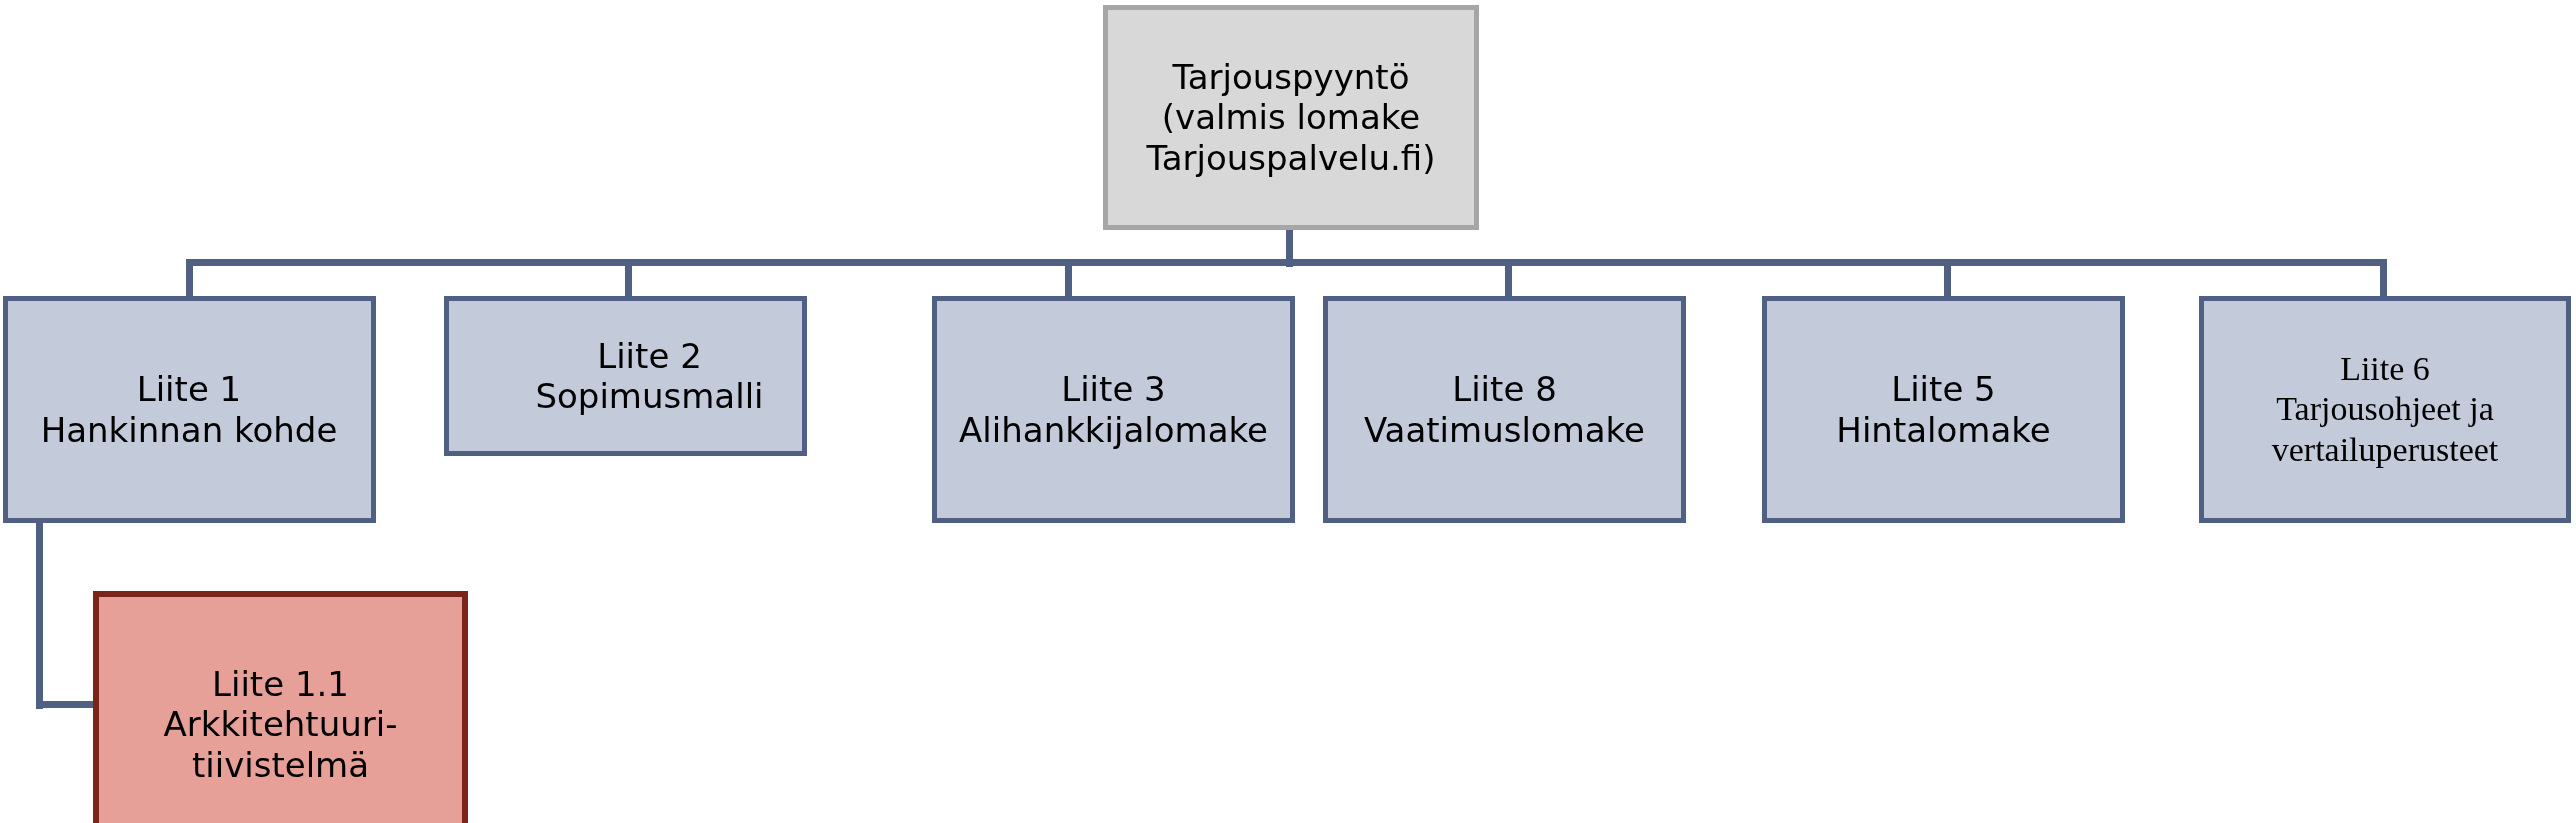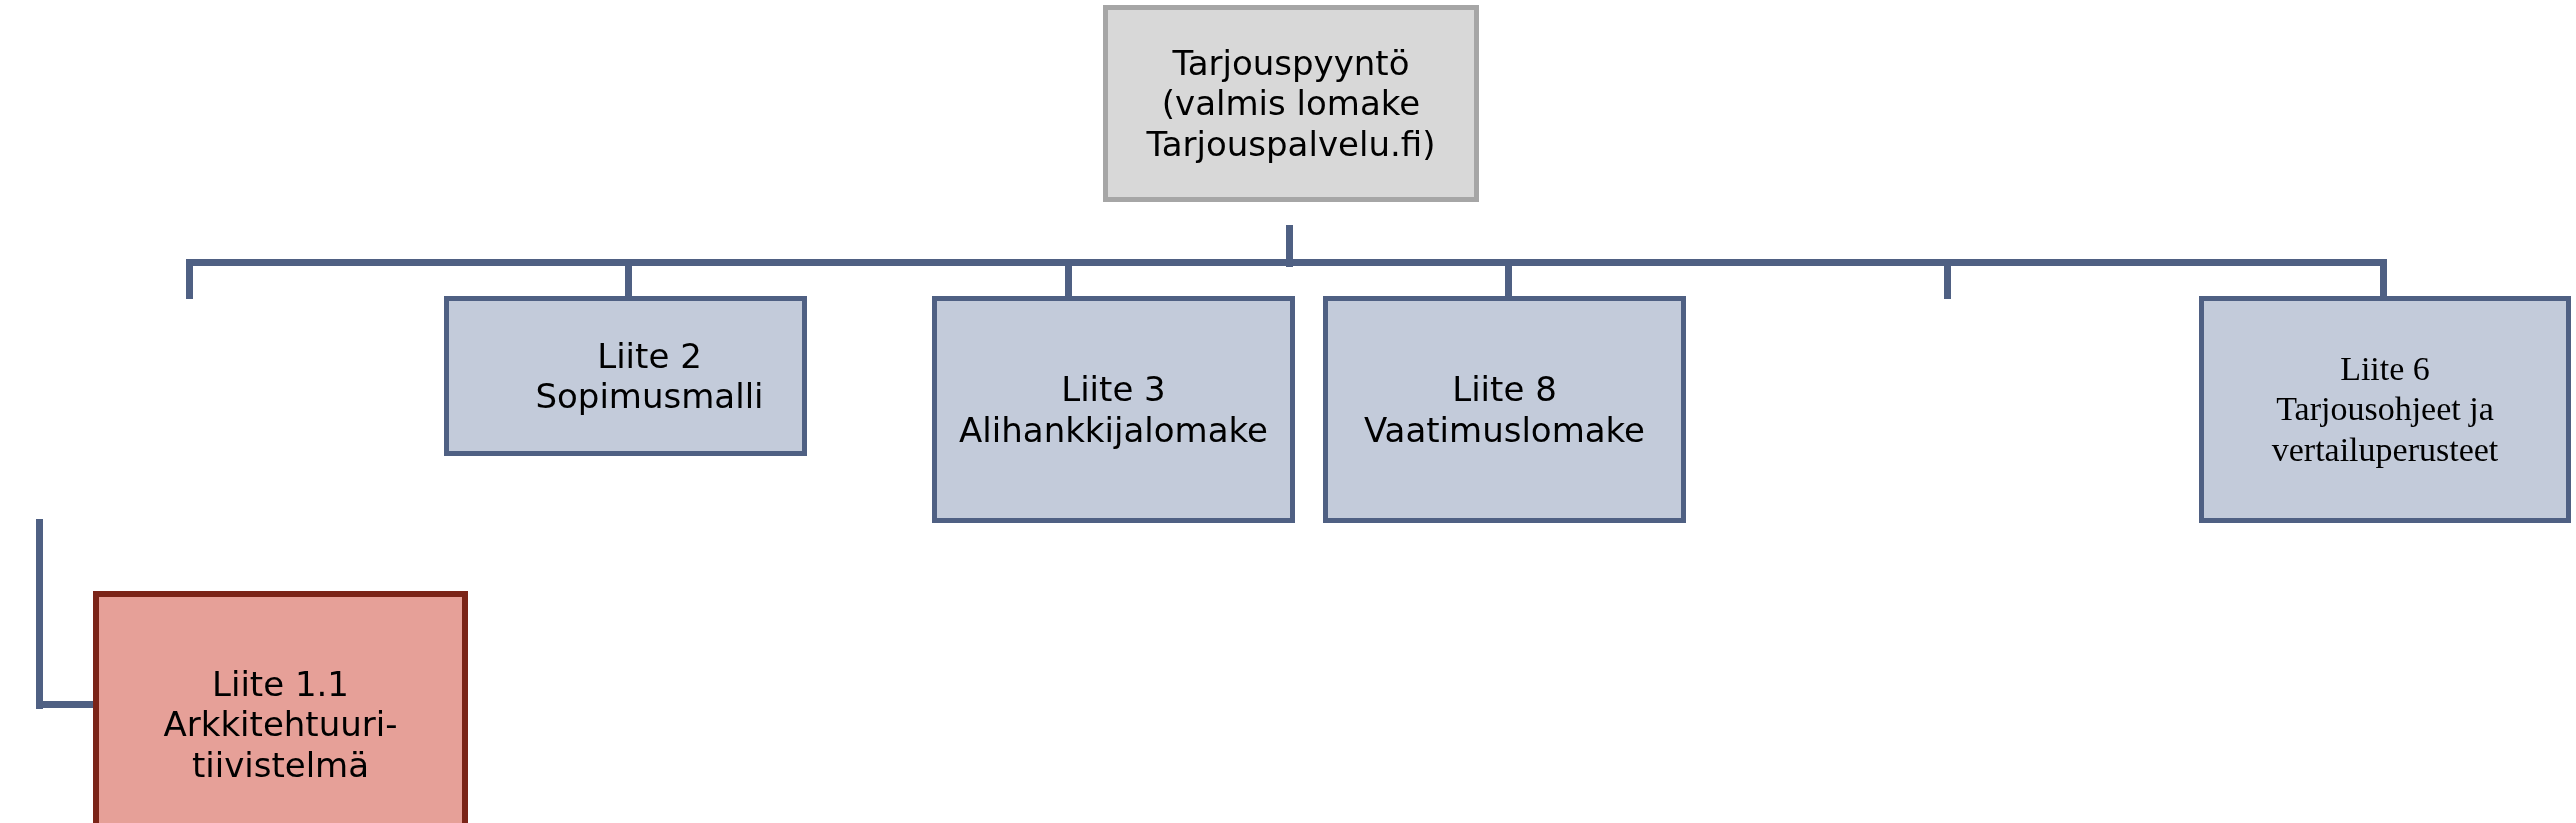--- a/index.html
+++ b/index.html
@@ -76,42 +76,50 @@
   <div class="connector connector-v" style="left:186px; top:259px; height:40px;"></div>
   <div class="connector connector-v" style="left:625px; top:259px; height:40px;"></div>
   <div class="connector connector-v" style="left:1065px; top:259px; height:40px;"></div>
   <div class="connector connector-v" style="left:1505px; top:259px; height:40px;"></div>
   <div class="connector connector-v" style="left:1944px; top:259px; height:40px;"></div>
   <div class="connector connector-v" style="left:2380px; top:259px; height:40px;"></div>
 
   <div class="connector connector-v" style="left:36px; top:519px; height:190px;"></div>
   <div class="connector connector-h" style="left:36px; top:701px; width:64px;"></div>
 
-  <div class="node node-root" style="left:1103px; top:5px; width:376px; height:197px;">
+  <div class="node node-root" style="left:1103px; top:5px; width:376px; height:225px;">
     <span class="node-label">Tarjouspyyntö
 (valmis lomake
 Tarjouspalvelu.fi)</span>
   </div>
 
+  <div class="node node-attachment" style="left:2.5px; top:296px; width:373px; height:227px;">
+    <span class="node-label">Liite 1
+Hankinnan kohde</span>
+  </div>
 
   <div class="node node-attachment" style="left:444px; top:296px; width:363px; height:160px;padding-left:48px;">
     <span class="node-label">Liite 2
 Sopimusmalli</span>
   </div>
 
   <div class="node node-attachment" style="left:932px; top:296px; width:363px; height:227px;">
     <span class="node-label">Liite 3
 Alihankkijalomake</span>
   </div>
 
   <div class="node node-attachment" style="left:1323px; top:296px; width:363px; height:227px;">
     <span class="node-label">Liite 8
 Vaatimuslomake</span>
   </div>
 
+  <div class="node node-attachment" style="left:1762px; top:296px; width:363px; height:227px;">
+    <span class="node-label">Liite 5
+Hintalomake</span>
+  </div>
 
   <div class="node node-attachment" style="left:2199px; top:296px; width:372px; height:227px;font-family:Liberation Serif, serif;">
     <span class="node-label">Liite 6
 Tarjousohjeet ja
 vertailuperusteet</span>
   </div>
 
   <div class="node node-highlight" style="left:93px; top:591px; width:375px; height:267px;">
     <span class="node-label">Liite 1.1
 Arkkitehtuuri-

